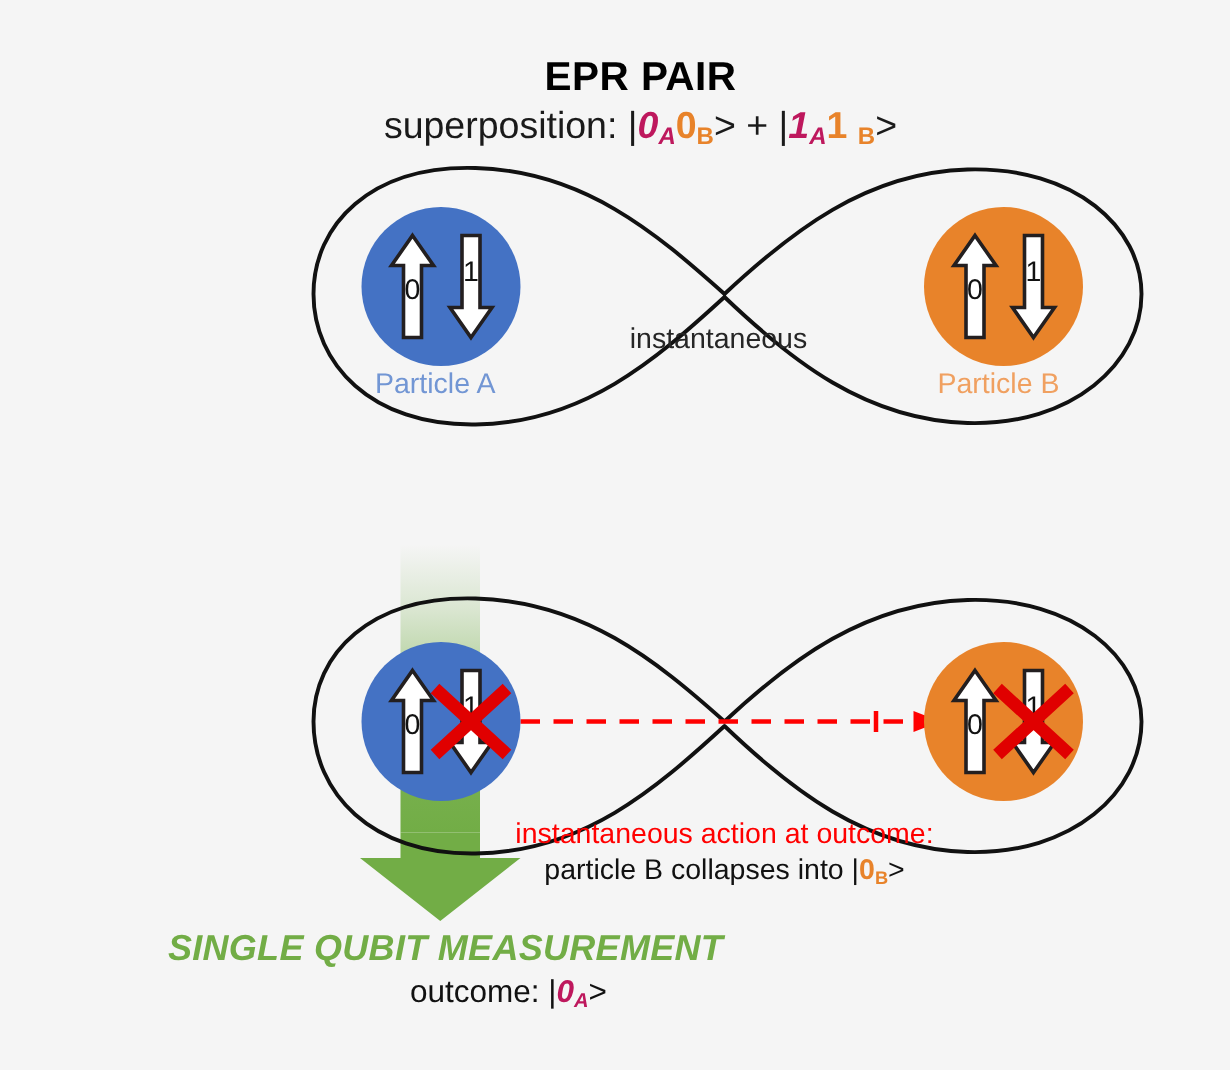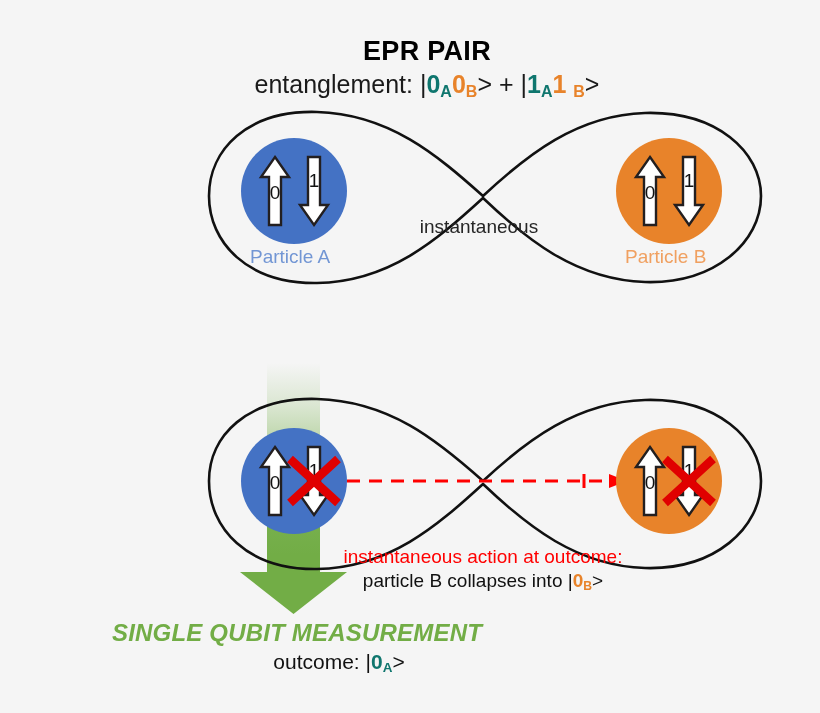--- a/index.html
+++ b/index.html
@@ -36,21 +36,21 @@
   .title {
     font-size: 27px;
     font-weight: bold;
     color: #000000;
     letter-spacing: 0.3px;
   }
   .subtitle {
     font-size: 25px;
     color: #1a1a1a;
   }
-  .blue-k { color: #0f766e; font-weight: bold; }
+  .blue-k { color: #be185d; font-weight: bold; font-style: italic; }
   .orange-k { color: #e8832a; font-weight: bold; }
   .ket-bar { color: #1a1a1a; }
   sub {
     font-size: 0.64em;
     vertical-align: baseline;
     position: relative;
     bottom: -0.26em;
   }
   .particle-label {
     font-size: 19px;
@@ -84,21 +84,21 @@
   }
 </style>
 </head>
 <body style="background: rgb(245, 245, 245);">
 
 <div id="stage">
 
   <div class="txt title center-x" style="left:410px; top:36px;">EPR PAIR</div>
 
   <div class="txt subtitle center-x" style="left:410px; top:70px;">
-    <span>entanglement: </span><span class="ket-bar">|</span><span class="blue-k">0<sub>A</sub></span><span class="orange-k">0<sub>B</sub></span><span class="ket-bar">&gt; + </span><span class="ket-bar">|</span><span class="blue-k">1<sub>A</sub></span><span class="orange-k">1 <sub>B</sub></span><span class="ket-bar">&gt;</span>
+    <span>superposition: </span><span class="ket-bar">|</span><span class="blue-k">0<sub>A</sub></span><span class="orange-k">0<sub>B</sub></span><span class="ket-bar">&gt; + </span><span class="ket-bar">|</span><span class="blue-k">1<sub>A</sub></span><span class="orange-k">1 <sub>B</sub></span><span class="ket-bar">&gt;</span>
   </div>
 
   <svg class="svg-layer" viewBox="0 0 820 713">
     <defs>
 
       <linearGradient id="greenFade" x1="0" y1="0" x2="0" y2="1">
         <stop offset="0" stop-color="#72ad46" stop-opacity="0"></stop>
         <stop offset="0.22" stop-color="#72ad46" stop-opacity="0.20"></stop>
         <stop offset="0.50" stop-color="#72ad46" stop-opacity="0.55"></stop>
         <stop offset="0.78" stop-color="#72ad46" stop-opacity="0.95"></stop>

